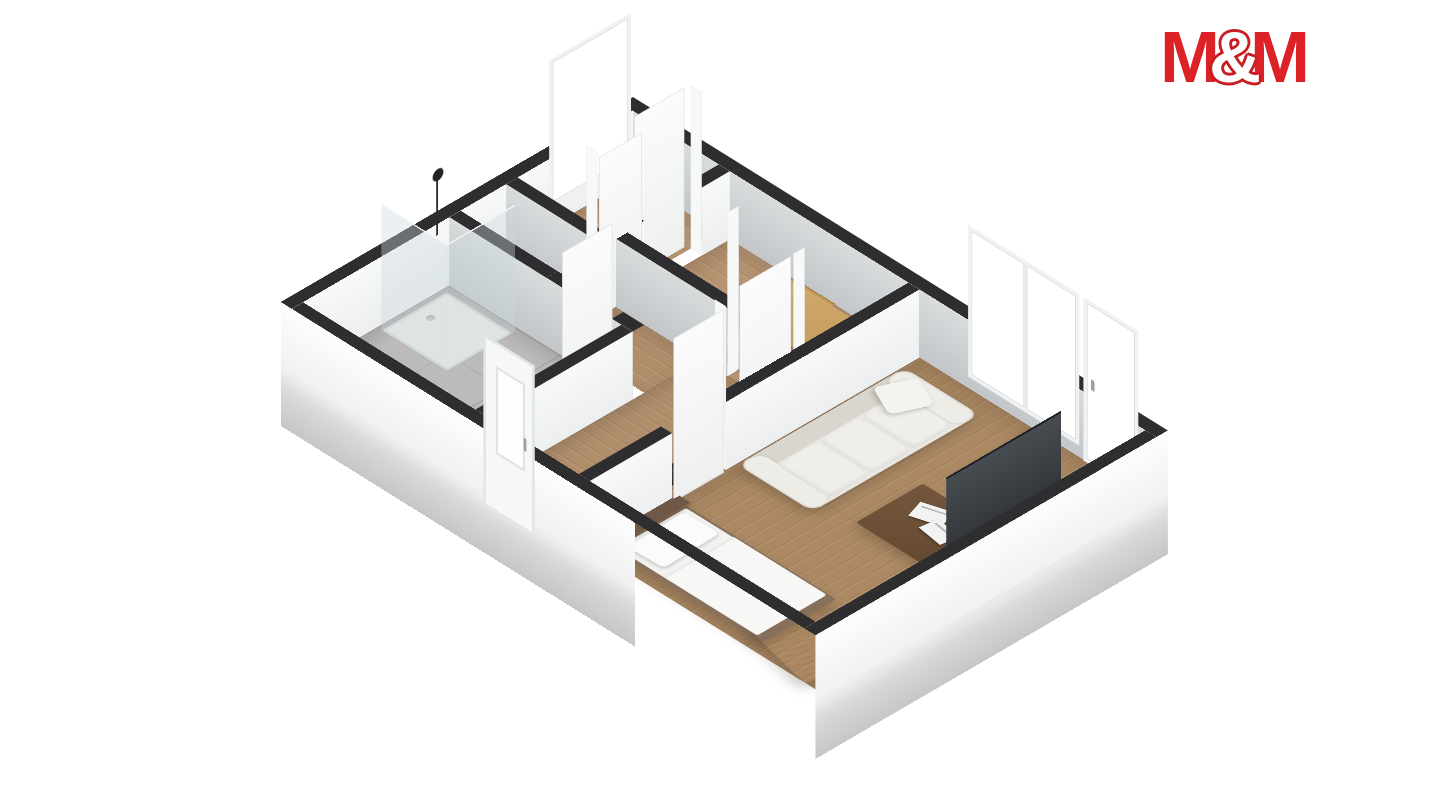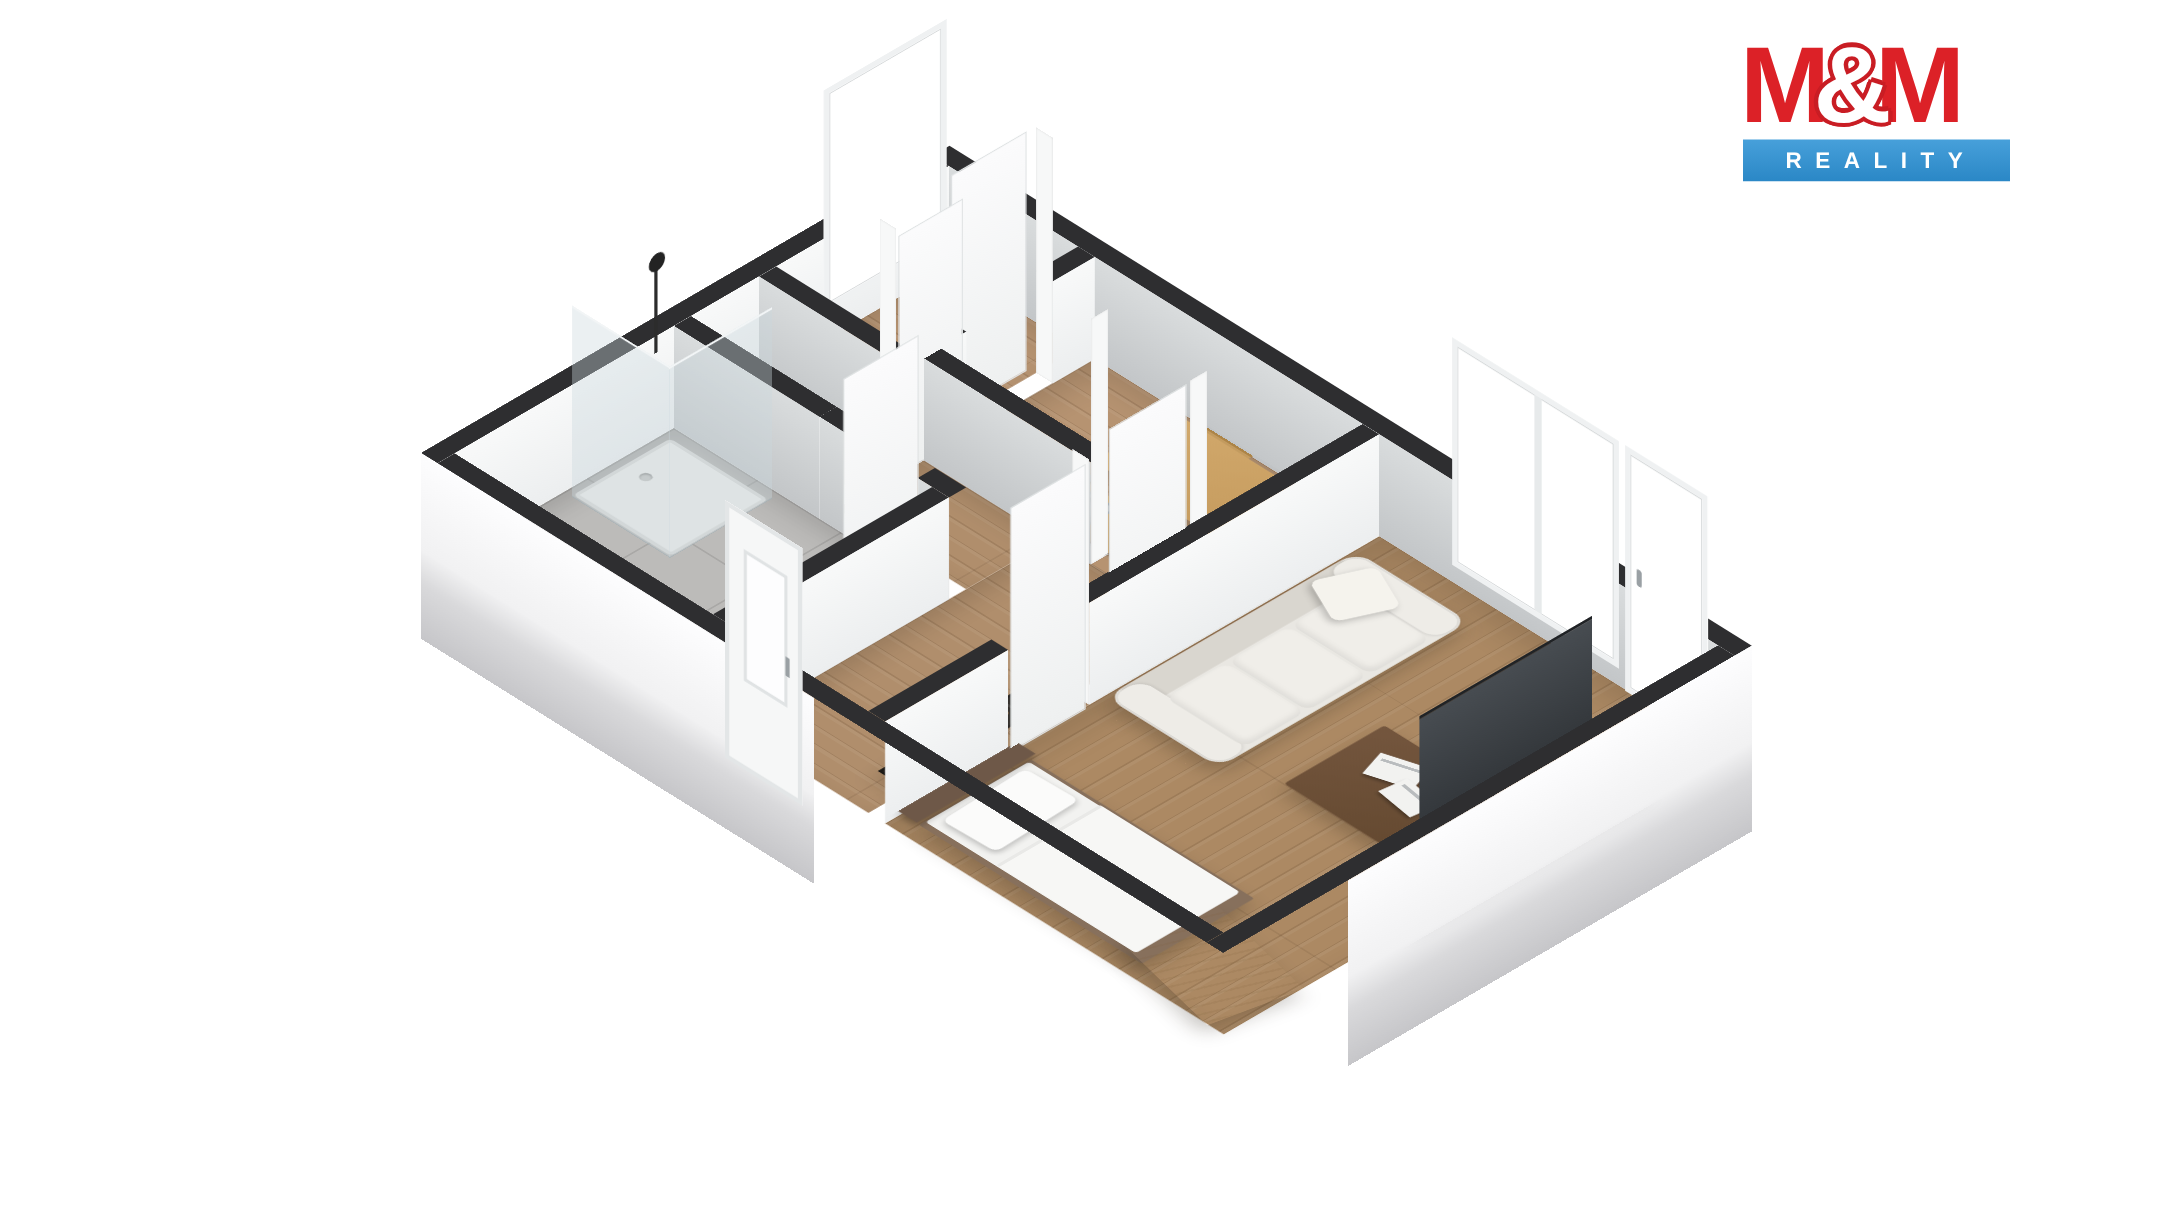--- a/index.html
+++ b/index.html
@@ -234,16 +234,15 @@
     <div class="fx" style="left:16.8px;top:287px;width:80px;height:3px;background:#2c2c2c;transform:translateZ(72px) rotateY(-90deg);"></div>
     <div class="fx" style="left:16.8px;top:280px;width:15px;height:15px;border-radius:50%;background:#232323;transform:translateZ(140px) rotateY(-90deg);"></div>
     <div class="flat basin" style="left:50px;top:424px;width:46px;height:46px;transform:translateZ(2px);">
         <i></i>
       </div>
 
   </div>
 
   <div id="logo">
     <div class="mm"><span>M</span><span class="amp">&amp;</span><span>M</span></div>
-    <div class="bar">REALITY</div>
   </div>
 
 </div>
 
 </body></html>

